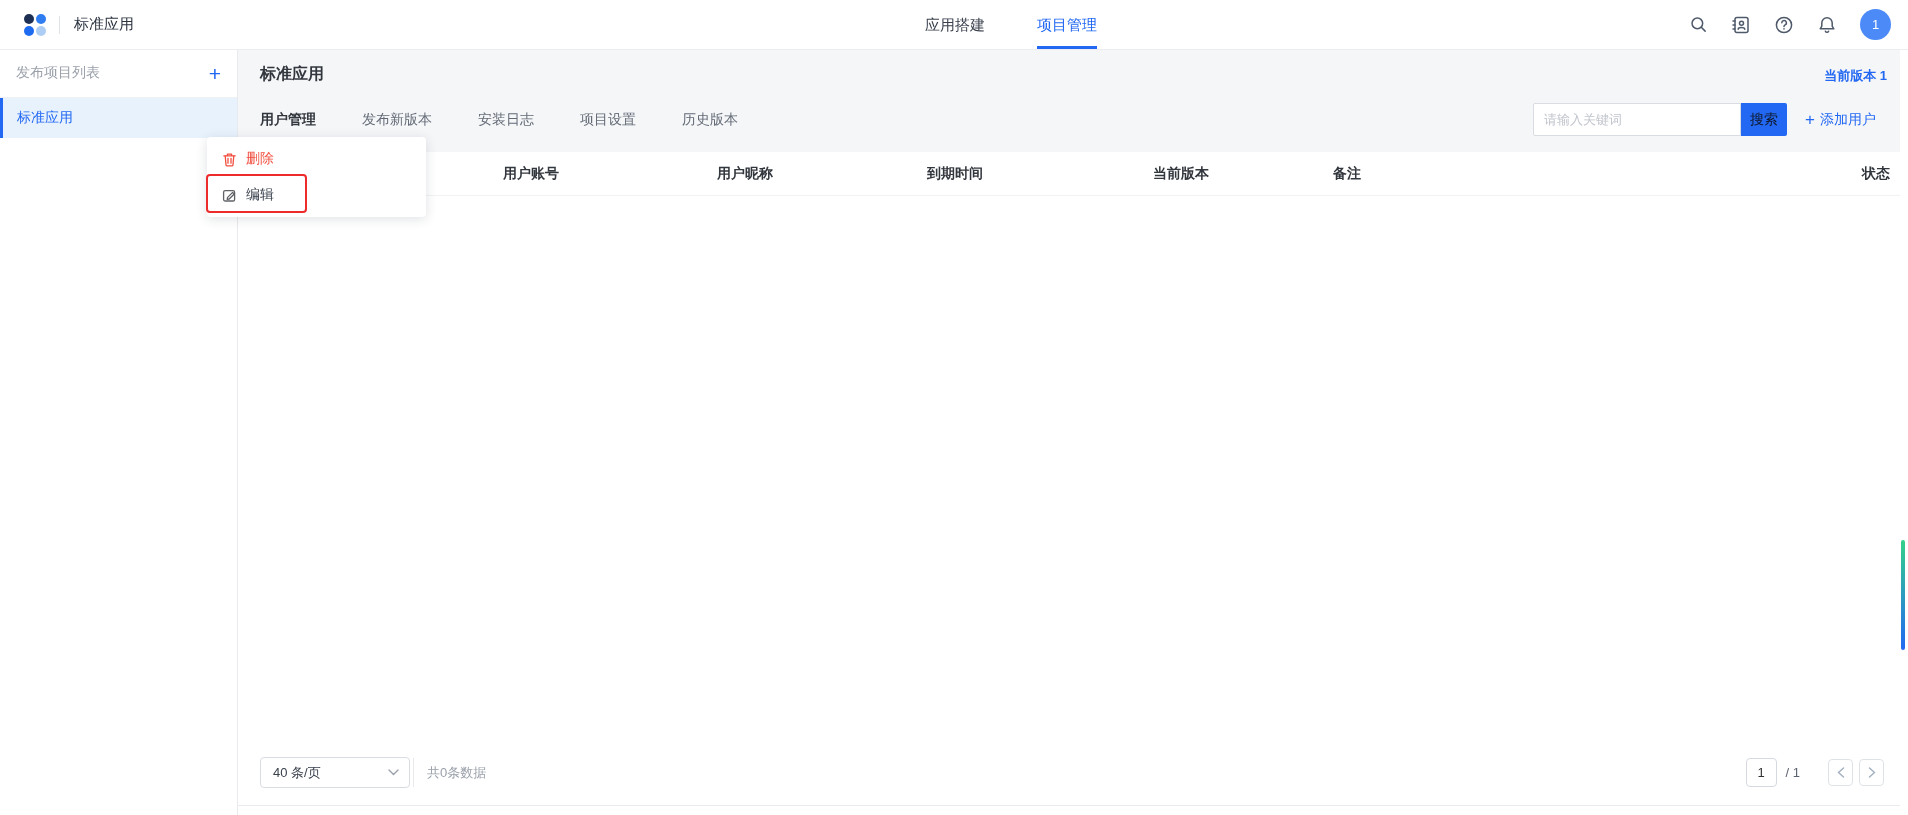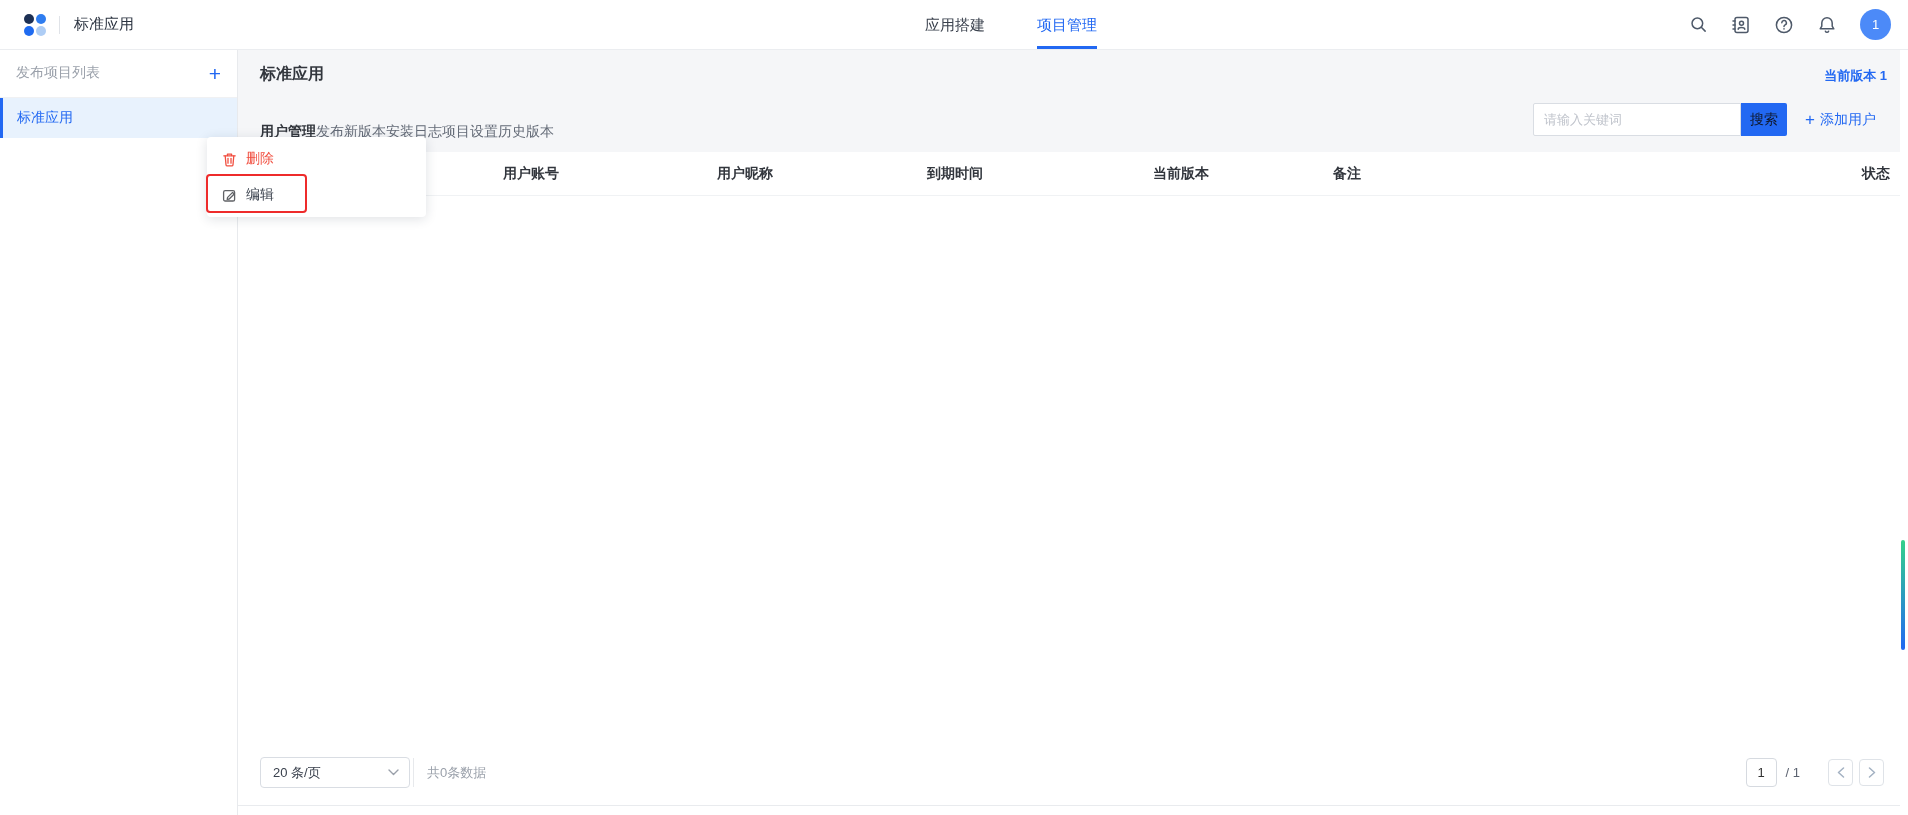--- a/index.html
+++ b/index.html
@@ -33,21 +33,21 @@
   .sidebar-header-label{color:#9aa0aa;font-size:14px;}
   .sidebar-plus{color:#2268f2;font-size:21px;font-weight:400;cursor:pointer;line-height:1;}
   .sidebar-item{height:40px;display:flex;align-items:center;padding-left:17px;font-size:14px;color:#5c6370;cursor:pointer;}
   .sidebar-item.active{background:#e8f2fd;color:#2268f2;border-left:3px solid #2268f2;padding-left:14px;}
 
   
   .main{position:absolute;left:238px;top:49px;right:8px;bottom:0;}
   .content-header{position:absolute;top:0;left:0;right:0;height:103px;background:#f5f6f8;}
   .ch-title{position:absolute;left:22px;top:15px;font-size:16px;font-weight:700;color:#32363d;}
   .ch-version{position:absolute;right:13px;top:18px;font-size:13px;font-weight:700;color:#2268f2;}
-  .ch-tabs{position:absolute;left:22px;top:74px;display:flex;justify-content:center;}
+  .ch-tabs{position:absolute;left:22px;top:62px;display:flex;gap:46px;justify-content:center;}
   .ch-tab{font-size:14px;color:#646b77;cursor:pointer;}
   .ch-tab.active{color:#32363d;font-weight:700;}
   .ch-actions{position:absolute;right:24px;top:54px;height:33px;display:flex;align-items:center;}
   .search-input{width:186px;height:31px;border:1px solid #d9dde3;background:#fff;padding:0 10px;font-size:13px;border-radius:2px 0 0 2px;color:#333;outline:none;}
   .search-input::placeholder{color:#c0c4cc;}
   .search-btn{width:46px;height:33px;background:#2268f2;color:#0f172a;font-size:14px;border:none;border-radius:0 2px 2px 0;cursor:pointer;}
   .add-user{display:flex;align-items:center;gap:5px;color:#2268f2;font-size:14px;margin-left:18px;cursor:pointer;white-space:nowrap;}
   .add-user .plus{font-size:17px;line-height:1;}
 
   
@@ -174,21 +174,21 @@
         <span class="th th-0">用户账号</span>
         <span class="th th-1">用户昵称</span>
         <span class="th th-2">到期时间</span>
         <span class="th th-3">当前版本</span>
         <span class="th th-4">备注</span>
         <span class="th th-5">状态</span>
       </div>
 
       <div class="pagination">
         <div class="page-size-select">
-          <span>20 条/页</span>
+          <span>40 条/页</span>
           <span class="select-chevron">
             <svg width="11" height="7" viewBox="0 0 11 7" fill="none" stroke="currentColor" stroke-width="1.4" stroke-linecap="round" stroke-linejoin="round">
               <polyline points="1,1 5.5,5.5 10,1"></polyline>
             </svg>
           </span>
         </div>
         <div class="total-divider"></div>
         <span class="total-label">共0条数据</span>
         <span class="pg-spacer"></span>
         <span class="page-input">1</span>

